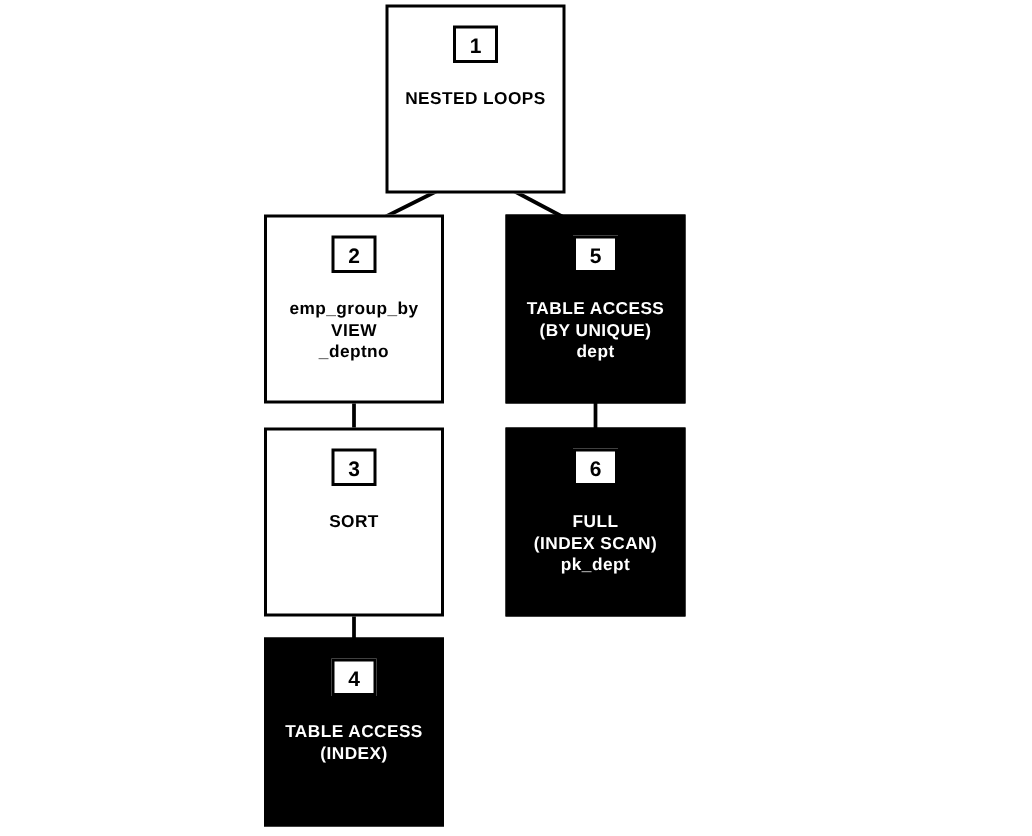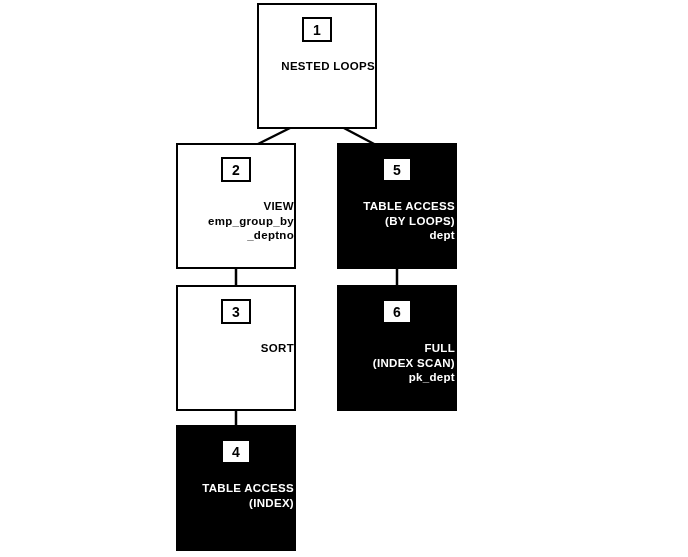--- a/index.html
+++ b/index.html
@@ -46,21 +46,20 @@
     justify-content: center;
     font-weight: bold;
     font-size: 14px;
   }
   .label {
     margin-top: 17px;
     font-weight: bold;
     font-size: 11.5px;
     line-height: 14.5px;
     letter-spacing: 0.3px;
-    text-align: right;
   }
   .label span { display: block; }
 
   
   .pos-1 { left: 257px; top: 3px;   }
   .pos-2 { left: 176px; top: 143px; }
   .pos-5 { left: 337px; top: 143px; }
   .pos-3 { left: 176px; top: 285px; }
   .pos-6 { left: 337px; top: 285px; }
   .pos-4 { left: 176px; top: 425px; }
@@ -85,33 +84,33 @@
     <div class="label">
       <span>NESTED LOOPS</span>
     </div>
   </div>
 
   <div class="node pos-2">
     <div class="numbox">
       <span>2</span>
     </div>
     <div class="label">
+      <span>emp_group_by</span>
       <span>VIEW</span>
-      <span>emp_group_by</span>
       <span>_deptno</span>
     </div>
   </div>
 
   <div class="node black pos-5">
     <div class="numbox">
       <span>5</span>
     </div>
     <div class="label">
       <span>TABLE ACCESS</span>
-      <span>(BY LOOPS)</span>
+      <span>(BY UNIQUE)</span>
       <span>dept</span>
     </div>
   </div>
 
   <div class="node pos-3">
     <div class="numbox">
       <span>3</span>
     </div>
     <div class="label">
       <span>SORT</span>

